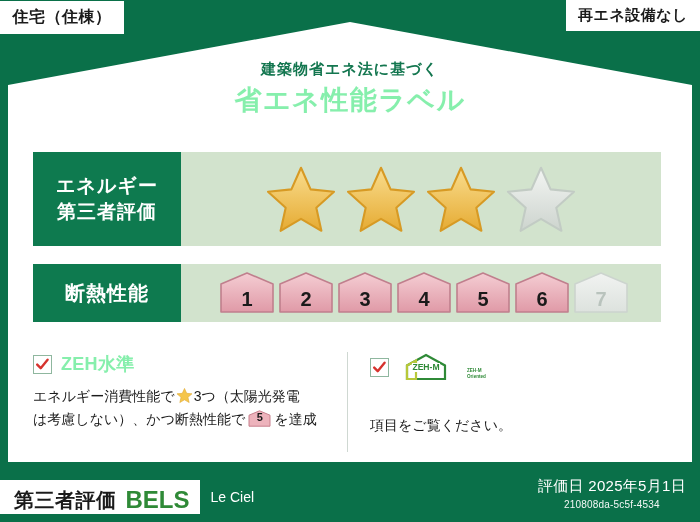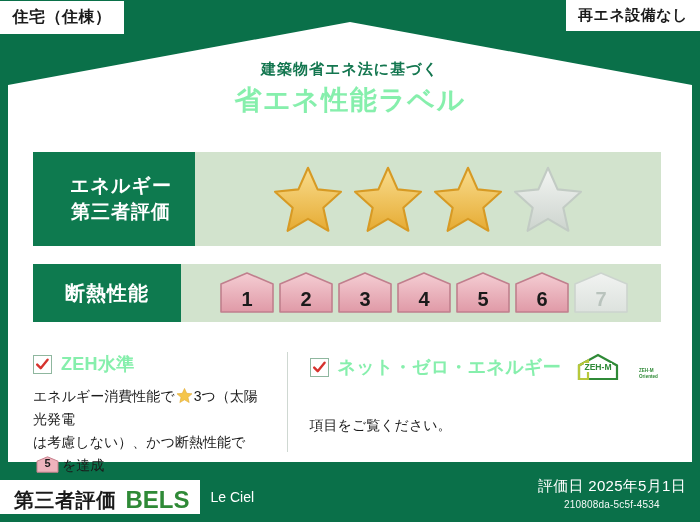--- a/index.html
+++ b/index.html
@@ -110,21 +110,20 @@
     flex-direction: column;
     align-items: center;
     justify-content: center;
     flex: 0 0 auto;
     line-height: 1.35;
     letter-spacing: 1px;
   }
   #row-energy .row-label {
     width: 148px;
     font-size: 19px;
-    padding-left: 14px;
   }
   #row-insul .row-label {
     width: 148px;
     font-size: 20px;
   }
   .row-label span { display: block; }
 
   .row-panel {
     background: #d2e3cd;
     flex: 1 1 auto;
@@ -470,21 +469,20 @@
       </div>
     </div>
 
     <div class="criteria-col right">
       <div class="crit-head">
         <span class="checkbox">
           <svg width="15" height="15" viewBox="0 0 15 15">
             <path d="M2.2 7.6 L5.7 11.2 L12.6 2.8" stroke="#d6332e" stroke-width="2.4" fill="none" stroke-linecap="round" stroke-linejoin="round"></path>
           </svg>
         </span>
-        <span class="crit-title">ネット・ゼロ・エネルギー</span>
         <span class="zehm-logo">
           <svg width="46" height="30" viewBox="0 0 46 30">
             <path d="M4 13.5 L23 3 L42 13.5 L42 27 L4 27 Z" fill="none" stroke="#2f8a37" stroke-width="2.2"></path>
             <path d="M4 13.5 L13 8.5 L13 27 L4 27 Z" fill="none" stroke="#b8c83a" stroke-width="2.2"></path>
             <rect x="9" y="11" width="28" height="9" fill="#ffffff"></rect>
             <text x="23" y="18.4" text-anchor="middle" font-family="Liberation Sans, sans-serif" font-size="8.6" font-weight="bold" fill="#2f8a37">ZEH-M</text>
           </svg>
           <svg width="22" height="16" viewBox="0 0 22 16">
             <text x="0" y="6" font-family="Liberation Sans, sans-serif" font-size="4.6" font-weight="bold" fill="#2f8a37">ZEH-M</text>
             <text x="0" y="11.6" font-family="Liberation Sans, sans-serif" font-size="4.6" font-weight="bold" fill="#2f8a37">Oriented</text>

